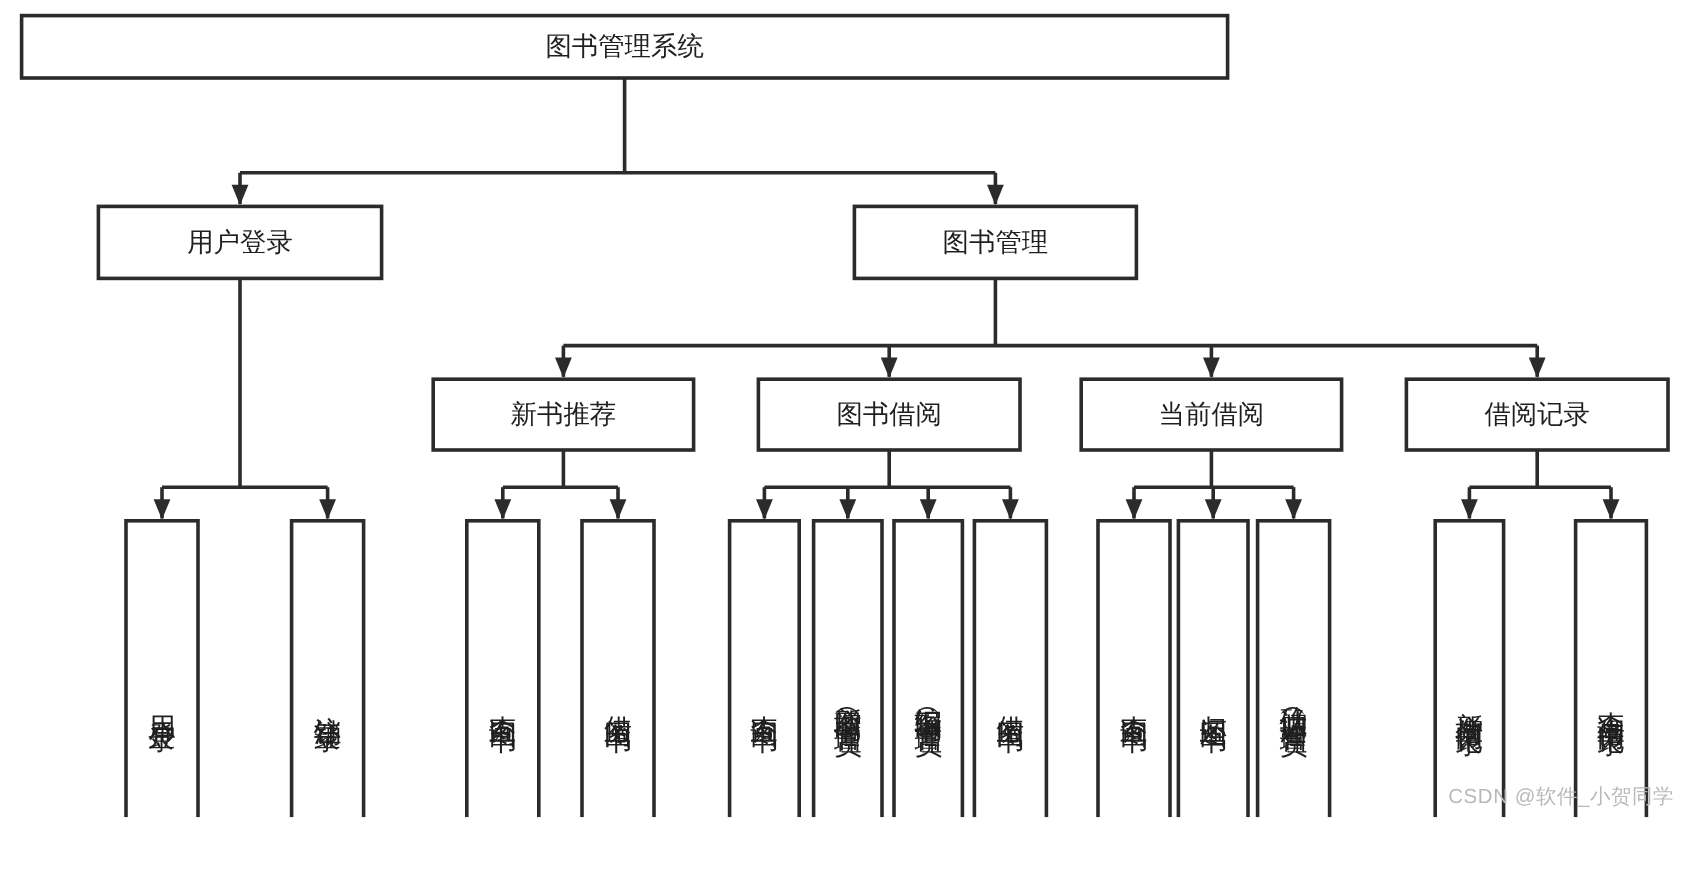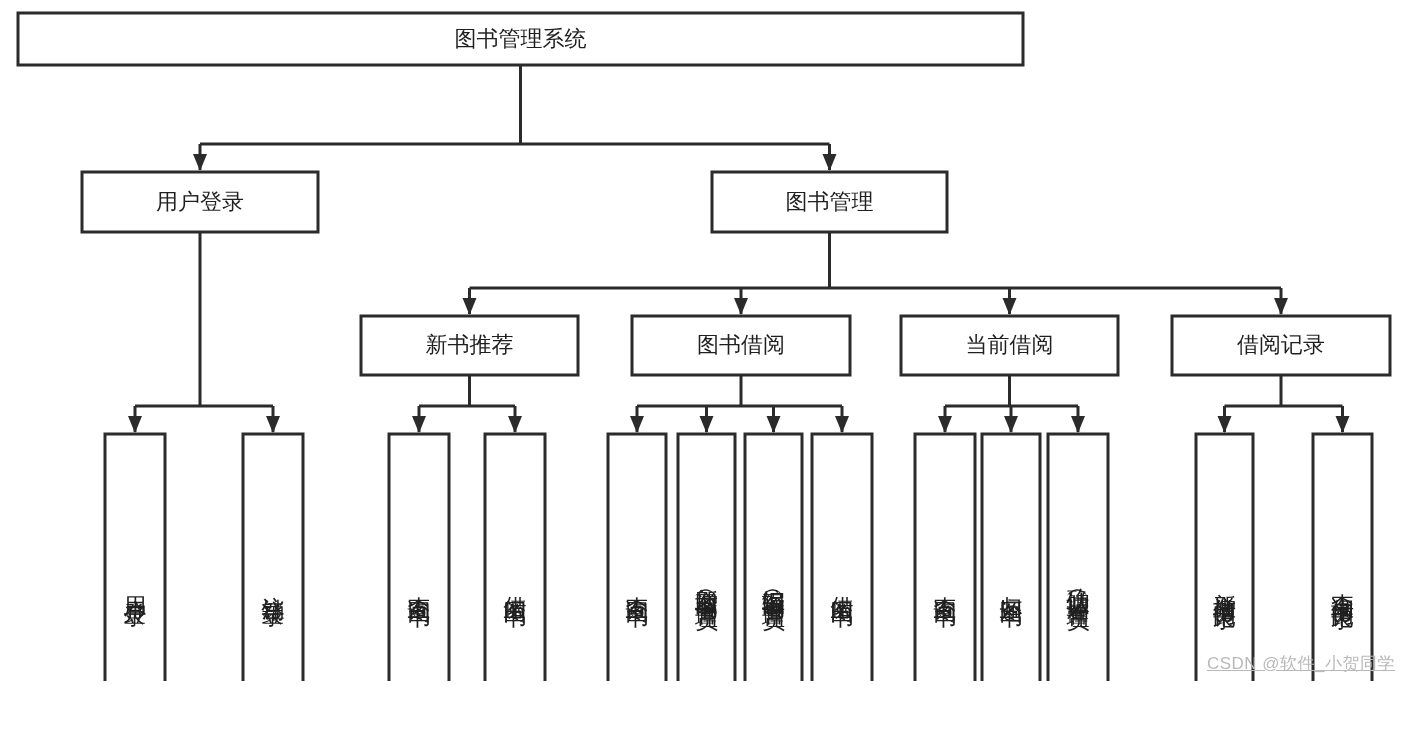--- a/index.html
+++ b/index.html
@@ -45,21 +45,20 @@
   }
   .watermark {
     position: absolute;
     right: 10px;
     bottom: 6px;
     font-family: "Liberation Sans", "DejaVu Sans", sans-serif;
     font-size: 17px;
     color: #b9b9b9;
     white-space: nowrap;
     letter-spacing: 0.5px;
-    text-decoration: underline;
   }
 </style>
 </head>
 <body>
 
 <div id="stage">
   <svg id="tree" viewBox="0 0 1405 747" xmlns="http://www.w3.org/2000/svg">
     <g id="edge-layer">
         <g>
           <path d="M 520.5 65 L 520.5 144" class="edge"></path>

